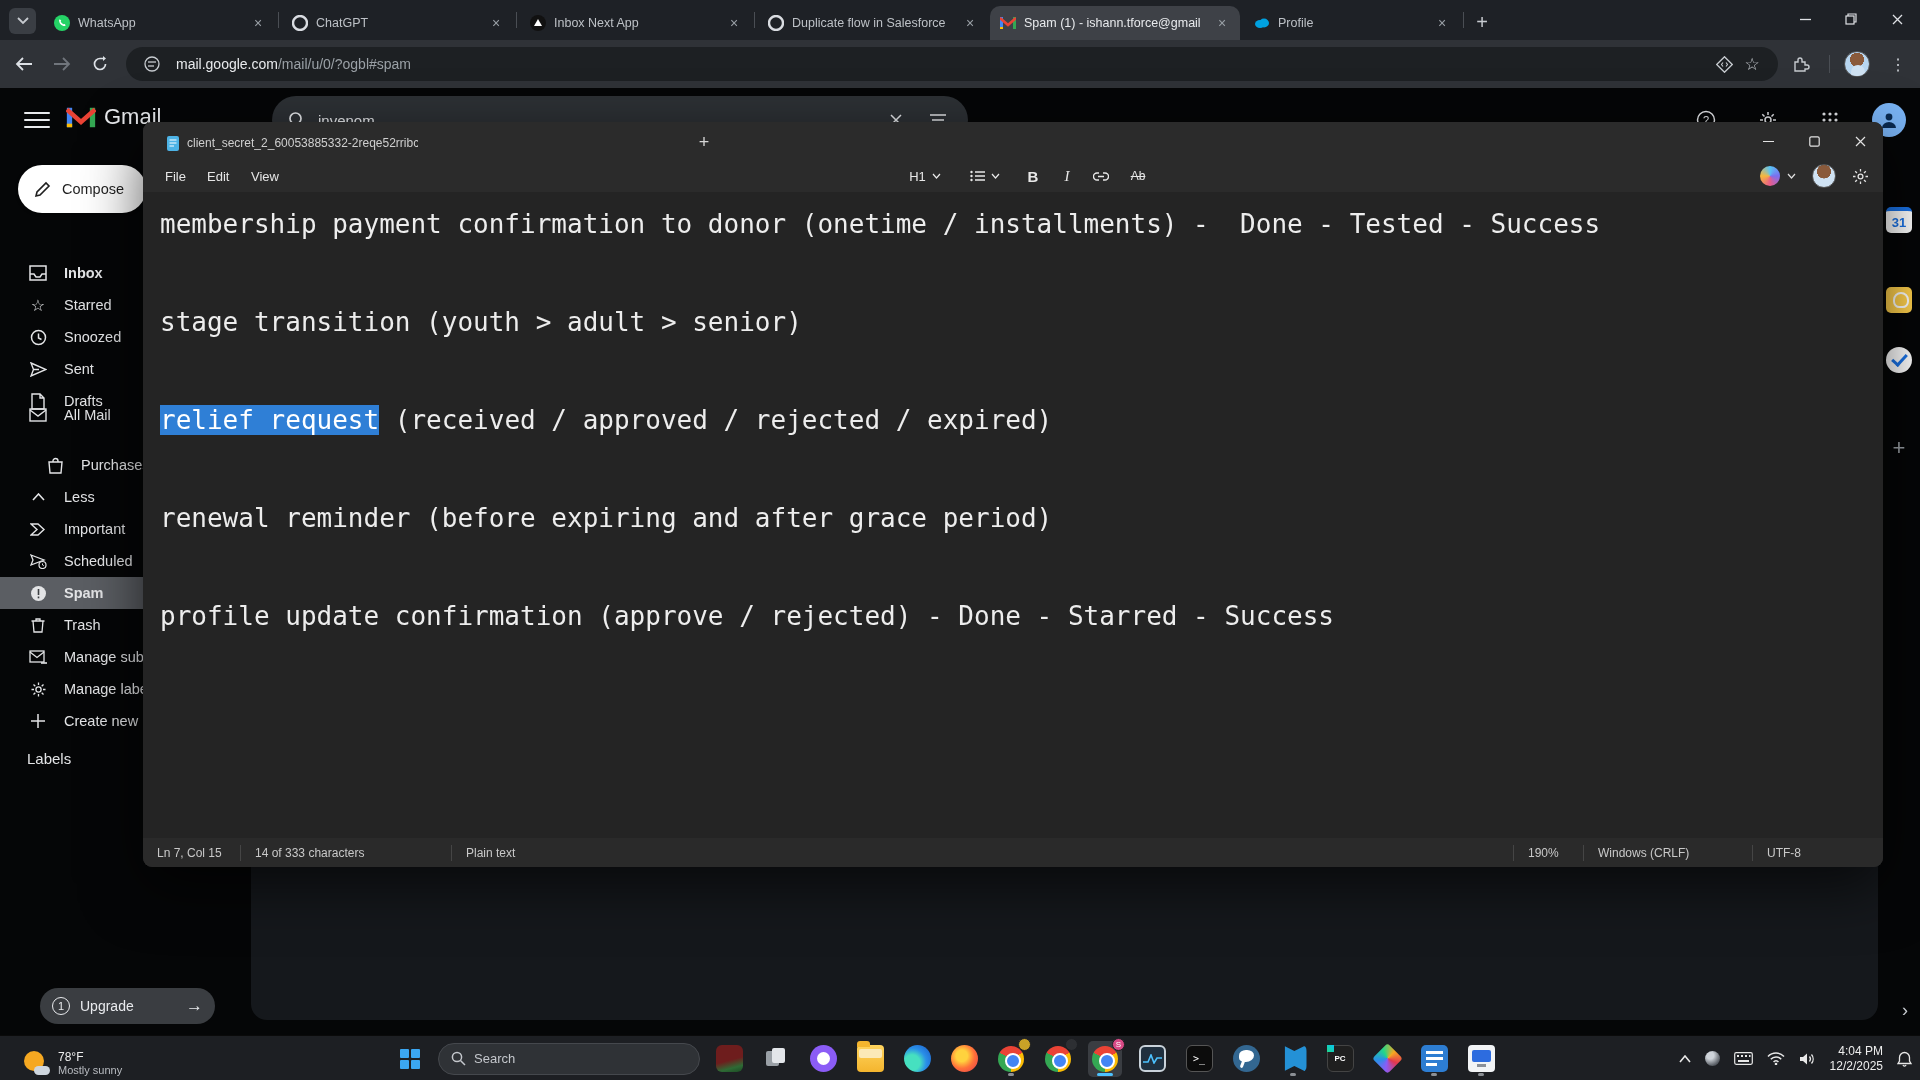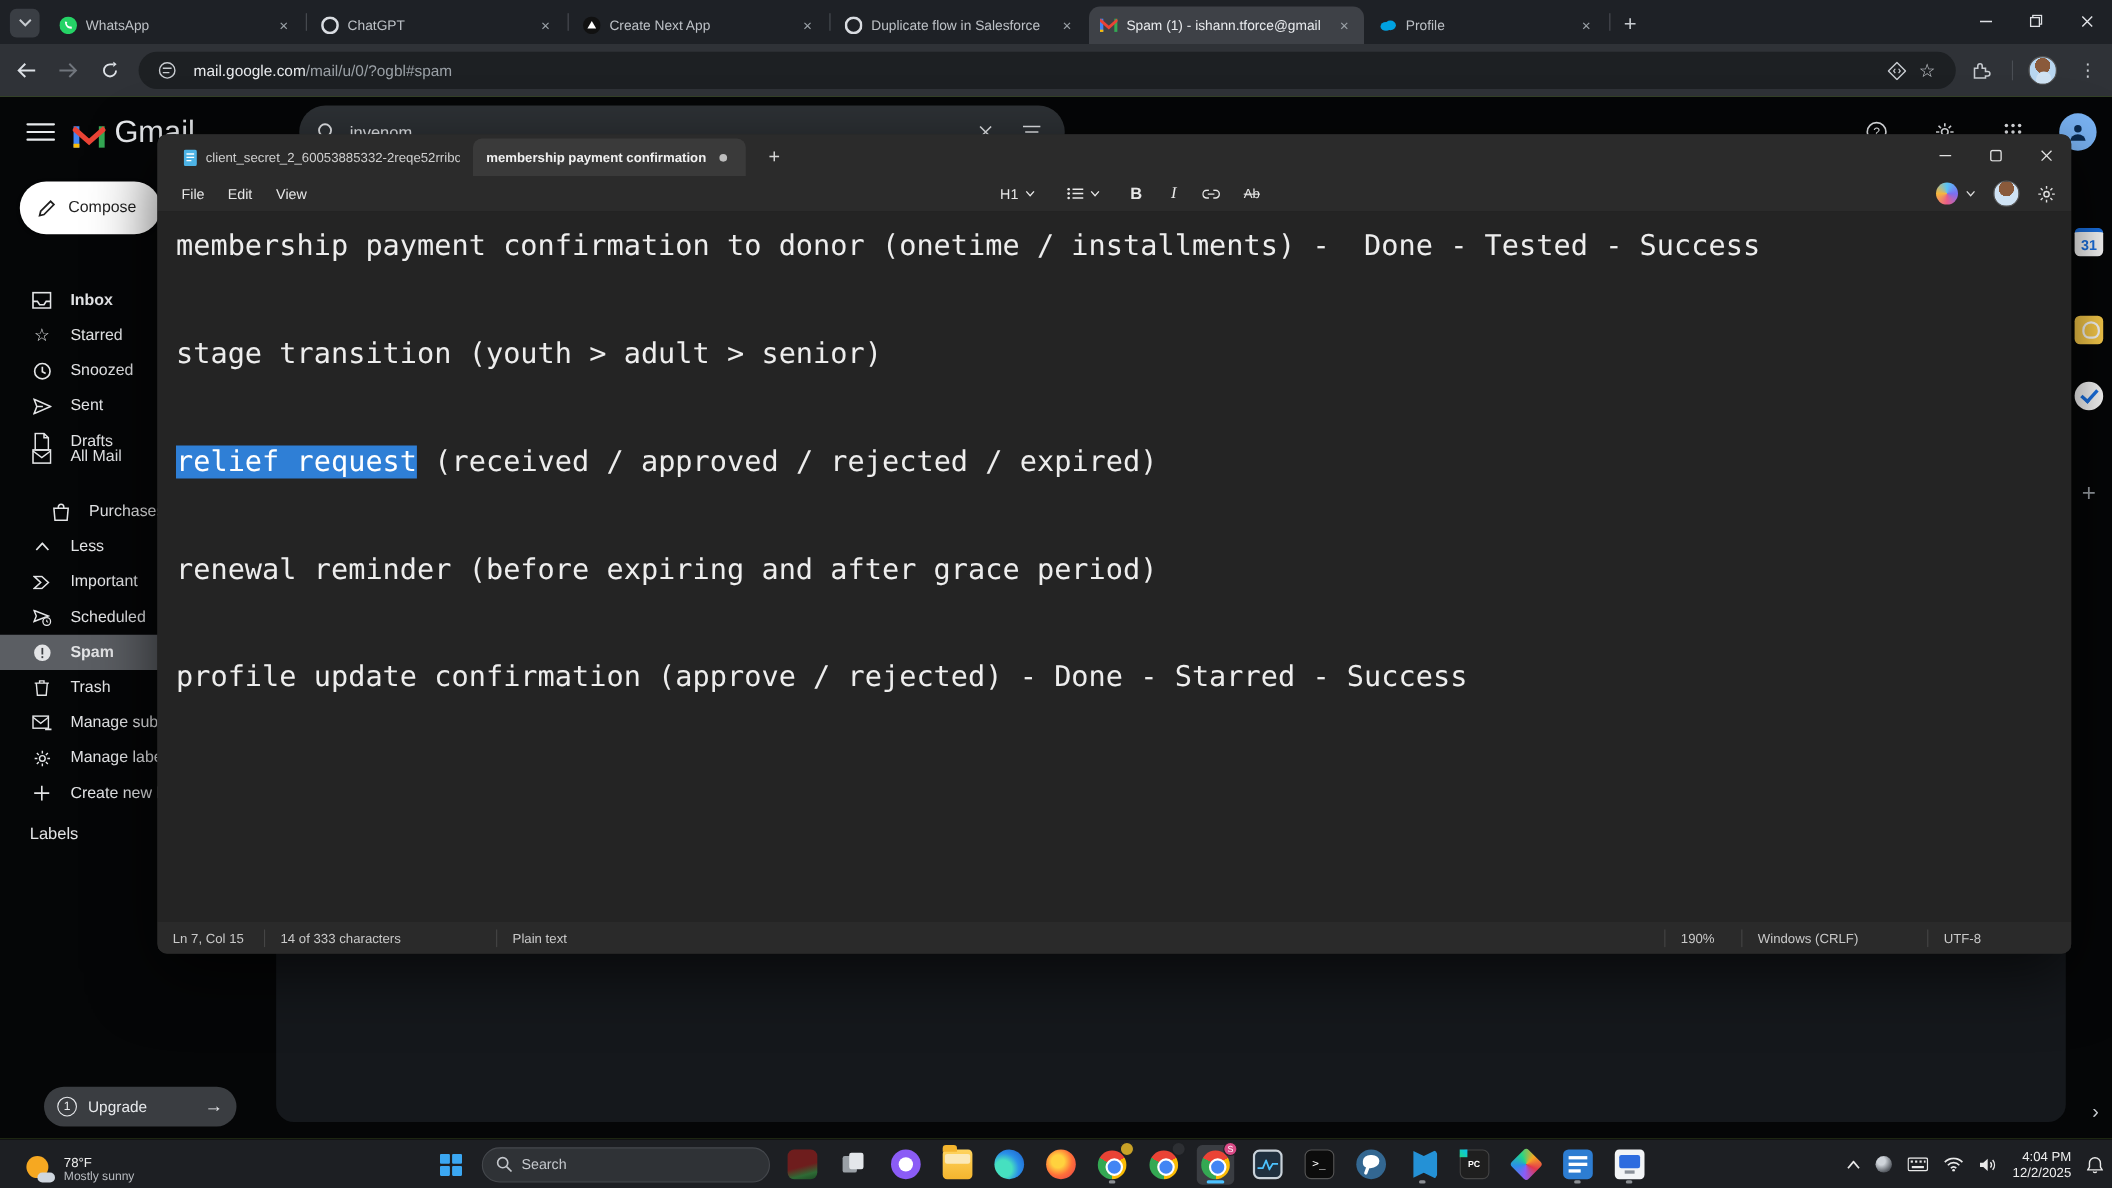--- a/index.html
+++ b/index.html
@@ -28,21 +28,21 @@
   .tb-right { position:absolute; right:8px; top:8px; height:32px; display:flex; align-items:center; gap:14px; color:#dde1e6; }
   .tbsep { width:1px; height:18px; background:#4a4e54; }
   .avatar-sm { width:26px; height:26px; border-radius:50%; background:radial-gradient(circle at 50% 32%, #8a5a3b 0 34%, #b8d6f0 35% 100%); border:1px solid #555; position:relative; overflow:hidden; }
   .avatar-sm::after { content:""; position:absolute; left:6px; top:13px; width:14px; height:12px; border-radius:7px 7px 0 0; background:#cfe2f3; }
 
   
   .gmail { position:absolute; left:0; top:88px; width:1920px; height:947px; background:#050607; }
   .gm-header { position:absolute; left:0; top:8px; width:1920px; height:48px; }
   .hamburger { position:absolute; left:24px; top:12px; width:26px; height:24px; display:flex; flex-direction:column; justify-content:center; gap:5px; }
   .hamburger span { display:block; height:2px; background:#e8eaed; border-radius:1px; }
-  .gm-logo { position:absolute; left:66px; top:8px; display:flex; align-items:flex-end; gap:8px; color:#e8eaed; font-size:28px; }
+  .gm-logo { position:absolute; left:66px; top:8px; display:flex; align-items:center; gap:8px; color:#e8eaed; font-size:22px; }
   .gm-search { position:absolute; left:272px; top:0px; width:696px; height:48px; background:#2d3135; border-radius:24px; display:flex; align-items:center; padding:0 16px; color:#e8eaed; }
   .gm-search .q { font-size:15px; margin-left:12px; flex:1; }
   .gm-hicons { position:absolute; right:14px; top:4px; display:flex; align-items:center; gap:22px; color:#e8eaed; }
   .gm-hico { width:40px; height:40px; display:flex; align-items:center; justify-content:center; border-radius:50%; }
   .gm-avatar { width:34px; height:34px; border-radius:50%; background:#7ab4f5; color:#0a2b52; font-size:15px; display:flex; align-items:center; justify-content:center; font-weight:bold; }
 
   .gm-sidebar { position:absolute; left:0; top:62px; width:250px; height:885px; }
   .compose { position:absolute; left:18px; top:15px; width:128px; height:48px; background:#fff; color:#1f1f1f; border-radius:24px; display:flex; align-items:center; gap:10px; padding:0 16px; font-size:14.5px; box-shadow:0 1px 3px rgba(0,0,0,.5); }
   .gitem { position:absolute; left:0; width:250px; height:32px; display:flex; align-items:center; color:#e3e4e6; font-size:14.5px; border-radius:0 16px 16px 0; }
   .gitem .gico { width:18px; margin-left:29px; margin-right:17px; display:flex; align-items:center; justify-content:center; color:#e3e4e6; }
@@ -150,21 +150,21 @@
     </div>
     <div class="tabdiv" style="left:516px;"></div>
 
     <div class="btab" style="left:520px;width:232px;">
       <span class="fav">
         <svg class="icon-svg" width="16" height="16" viewBox="0 0 16 16">
             <circle cx="8" cy="8" r="8" fill="#111"></circle>
             <polygon points="8,4 12,11 4,11" fill="#fff"></polygon>
           </svg>
       </span>
-      <span class="ttitle">Create Next App</span>
+      <span class="ttitle">Inbox Next App</span>
       <span class="tclose">×</span>
     </div>
     <div class="tabdiv" style="left:754px;"></div>
 
     <div class="btab" style="left:758px;width:230px;">
       <span class="fav">
         <svg class="icon-svg" width="16" height="16" viewBox="0 0 16 16">
             <circle cx="8" cy="8" r="7" fill="none" stroke="#d9dce1" stroke-width="2.4"></circle>
           </svg>
       </span>
@@ -504,24 +504,20 @@
     <div class="np-titlebar">
       <div class="np-tab" style="left:12px;width:275px;">
         <svg class="icon-svg" style="margin-right:8px;flex:0 0 12px;" width="12" height="15" viewBox="0 0 12 15">
             <rect x="0" y="0" width="12" height="15" rx="2" fill="#4db3e6"></rect>
             <line x1="2.5" y1="4" x2="9.5" y2="4" stroke="#fff" stroke-width="1.2"></line>
             <line x1="2.5" y1="7" x2="9.5" y2="7" stroke="#fff" stroke-width="1.2"></line>
             <line x1="2.5" y1="10" x2="7" y2="10" stroke="#fff" stroke-width="1.2"></line>
           </svg>
         <span class="npt-title">client_secret_2_60053885332-2reqe52rribc</span>
       </div>
-      <div class="np-tab active" style="left:287px;width:248px;">
-        <span class="npt-title" style="max-width:200px;">membership payment confirmation</span>
-        <span class="np-dot"></span>
-      </div>
       <div class="np-newtab">+</div>
 
       <div class="np-wctl" style="right:92px;">
         <svg class="icon-svg" width="11" height="11" viewBox="0 0 11 11">
             <line x1="0" y1="5.5" x2="11" y2="5.5" stroke="currentColor" stroke-width="1.2"></line>
           </svg>
       </div>
       <div class="np-wctl" style="right:46px;">
         <svg class="icon-svg" width="11" height="11" viewBox="0 0 11 11">
             <rect x="0.8" y="0.8" width="9.4" height="9.4" rx="1.5" fill="none" stroke="currentColor" stroke-width="1.2"></rect>

